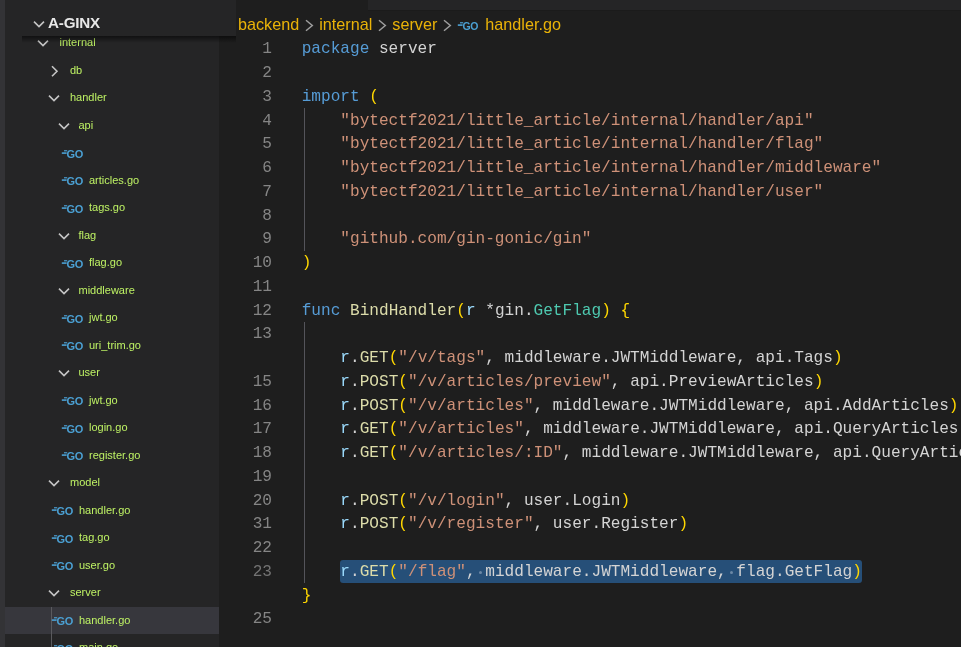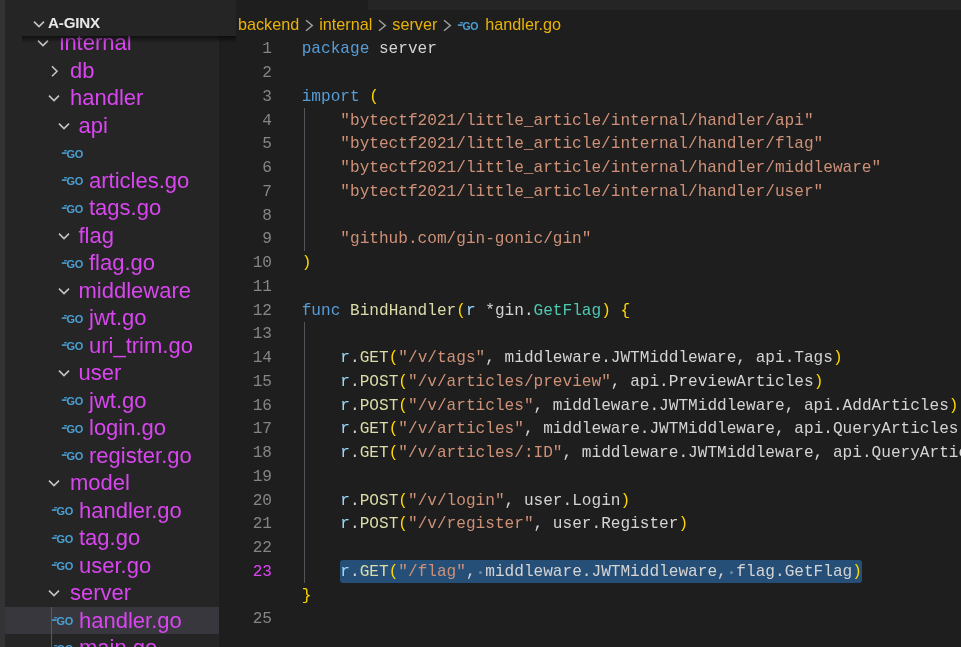--- a/index.html
+++ b/index.html
@@ -1,19 +1,19 @@
 <!DOCTYPE html>
 <html><head><meta charset="utf-8"><style>
 *{margin:0;padding:0;box-sizing:border-box}
 body{width:961px;height:647px;overflow:hidden;background:#1e1e1e;font-family:"Liberation Sans",sans-serif}
 .root{position:relative;width:961px;height:647px}
-.tl{position:absolute;height:27.5px;line-height:27.5px;font-size:22px;color:#d946ef;white-space:pre}
+.tl{position:absolute;height:27.5px;line-height:27.5px;font-size:11px;color:#bef264;white-space:pre}
 .ln{position:absolute;width:272px;height:23.75px;line-height:23.75px;text-align:right;
   font-family:"Liberation Mono",monospace;font-size:16.1px;color:#858585}
-.ln.a{color:#d946ef}
+.ln.a{color:#737373}
 .cl{position:absolute;left:301.7px;height:23.75px;line-height:23.75px;white-space:pre;
   font-family:"Liberation Mono",monospace;font-size:16.1px;color:#d4d4d4}
 .cl i{font-style:normal}
 i.k{color:#569cd6} i.s{color:#ce9178} i.y{color:#dcdcaa} i.b{color:#ffd700}
 i.v{color:#9cdcfe} i.t{color:#4ec9b0} i.p{color:#d4d4d4}
 </style></head><body>
 <div class="root">
   <div style="position:absolute;left:0;top:0;width:5px;height:647px;background:#333336"></div>
   <div style="position:absolute;left:5px;top:0;width:213.5px;height:647px;background:#252526"></div>
 
@@ -53,34 +53,33 @@
 <div class="cl" style="top:180.80px"><i class="p">    </i><i class="s">"bytectf2021/little_article/internal/handler/user"</i></div>
 <div class="ln" style="top:204.55px">8</div>
 <div class="ln" style="top:228.30px">9</div>
 <div class="cl" style="top:228.30px"><i class="p">    </i><i class="s">"github.com/gin-gonic/gin"</i></div>
 <div class="ln" style="top:252.05px">10</div>
 <div class="cl" style="top:252.05px"><i class="b">)</i></div>
 <div class="ln" style="top:275.80px">11</div>
 <div class="ln" style="top:299.55px">12</div>
 <div class="cl" style="top:299.55px"><i class="k">func</i><i class="p"> </i><i class="y">BindHandler</i><i class="b">(</i><i class="v">r</i><i class="p"> *gin.</i><i class="t">GetFlag</i><i class="b">)</i><i class="p"> </i><i class="b">{</i></div>
 <div class="ln" style="top:323.30px">13</div>
-<div class="ln" style="top:347.05px">14</div>
 <div class="cl" style="top:347.05px"><i class="p">    </i><i class="v">r</i><i class="p">.</i><i class="y">GET</i><i class="b">(</i><i class="s">"/v/tags"</i><i class="p">, middleware.JWTMiddleware, api.Tags</i><i class="b">)</i></div>
 <div class="ln" style="top:370.80px">15</div>
 <div class="cl" style="top:370.80px"><i class="p">    </i><i class="v">r</i><i class="p">.</i><i class="y">POST</i><i class="b">(</i><i class="s">"/v/articles/preview"</i><i class="p">, api.PreviewArticles</i><i class="b">)</i></div>
 <div class="ln" style="top:394.55px">16</div>
 <div class="cl" style="top:394.55px"><i class="p">    </i><i class="v">r</i><i class="p">.</i><i class="y">POST</i><i class="b">(</i><i class="s">"/v/articles"</i><i class="p">, middleware.JWTMiddleware, api.AddArticles</i><i class="b">)</i></div>
 <div class="ln" style="top:418.30px">17</div>
 <div class="cl" style="top:418.30px"><i class="p">    </i><i class="v">r</i><i class="p">.</i><i class="y">GET</i><i class="b">(</i><i class="s">"/v/articles"</i><i class="p">, middleware.JWTMiddleware, api.QueryArticles</i><i class="b">)</i></div>
 <div class="ln" style="top:442.05px">18</div>
 <div class="cl" style="top:442.05px"><i class="p">    </i><i class="v">r</i><i class="p">.</i><i class="y">GET</i><i class="b">(</i><i class="s">"/v/articles/:ID"</i><i class="p">, middleware.JWTMiddleware, api.QueryArticleByID</i></div>
 <div class="ln" style="top:465.80px">19</div>
 <div class="ln" style="top:489.55px">20</div>
 <div class="cl" style="top:489.55px"><i class="p">    </i><i class="v">r</i><i class="p">.</i><i class="y">POST</i><i class="b">(</i><i class="s">"/v/login"</i><i class="p">, user.Login</i><i class="b">)</i></div>
-<div class="ln" style="top:513.30px">21</div>
+<div class="ln" style="top:513.30px">31</div>
 <div class="cl" style="top:513.30px"><i class="p">    </i><i class="v">r</i><i class="p">.</i><i class="y">POST</i><i class="b">(</i><i class="s">"/v/register"</i><i class="p">, user.Register</i><i class="b">)</i></div>
 <div class="ln" style="top:537.05px">22</div>
 <div class="ln a" style="top:560.80px">23</div>
 <div class="cl" style="top:560.80px"><i class="p">    </i><i class="v">r</i><i class="p">.</i><i class="y">GET</i><i class="b">(</i><i class="s">"/flag"</i><i class="p">, middleware.JWTMiddleware, flag.GetFlag</i><i class="b">)</i></div>
 <div class="cl" style="top:584.55px"><i class="b">}</i></div>
 <div class="ln" style="top:608.30px">25</div>
 <div style="position:absolute;left:36.0px;top:36.00px">
       <svg width="14" height="14" viewBox="0 0 14 14" style="display:block">
         <path d="M2 4.6 L7 9.6 L12 4.6" fill="none" stroke="#c5c5c5" stroke-width="1.6"></path>
       </svg>

